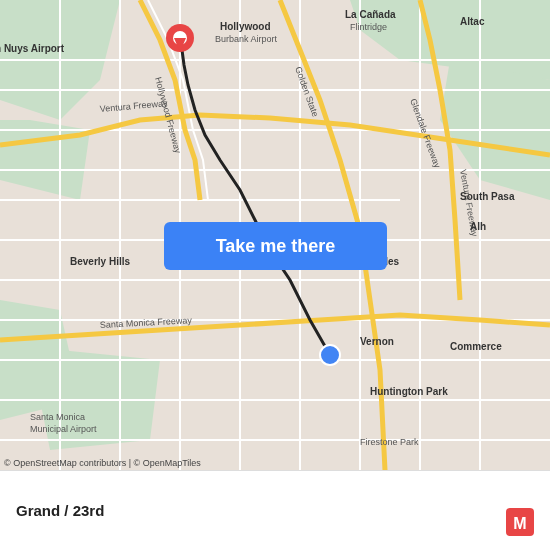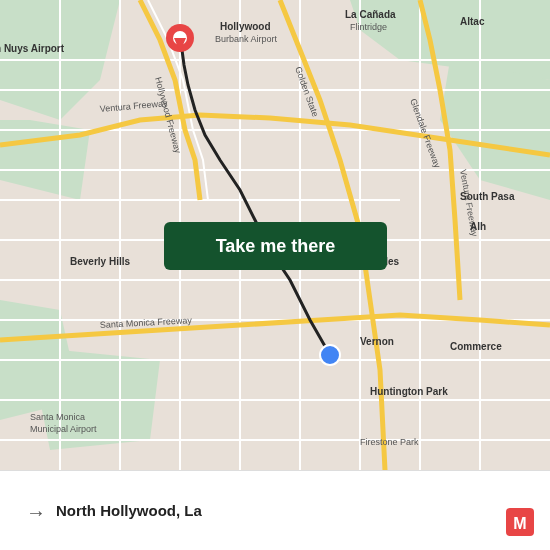--- a/index.html
+++ b/index.html
@@ -34,21 +34,21 @@
       height: 100%;
     }
 
     
     #take-me-there-btn {
       position: absolute;
       left: 164px;
       top: 222px;
       width: 223px;
       height: 48px;
-      background: #14532d;
+      background: #3b82f6;
       color: white;
       border: none;
       border-radius: 6px;
       font-size: 18px;
       font-weight: bold;
       cursor: pointer;
       z-index: 10;
       display: flex;
       align-items: center;
       justify-content: center;
@@ -239,27 +239,28 @@
       <circle cx="180" cy="38" r="7" fill="#fff"></circle>
       <polygon points="180,52 174,38 186,38" fill="#e84545"></polygon>
 
       <circle cx="330" cy="355" r="10" fill="#4285F4" stroke="#fff" stroke-width="2"></circle>
     </svg>
 
     
     <button id="take-me-there-btn">Take me there</button>
 
     
+    <div id="map-attribution">© OpenStreetMap contributors | © OpenMapTiles</div>
   </div>
 
   <div id="bottom-bar">
+    <span id="route-from">Grand / 23rd</span>
 
     <span id="route-arrow">→</span>
 
-    <span id="route-to">North Hollywood, La</span>
 
     <div id="moovit-logo">
 
       <svg id="moovit-icon" viewBox="0 0 28 28" xmlns="http://www.w3.org/2000/svg">
         <rect width="28" height="28" rx="4" fill="#e84545"></rect>
         <text x="14" y="21" text-anchor="middle" font-size="16" font-weight="bold" fill="white" font-family="Arial">M</text>
       </svg>
     </div>
   </div>
 

